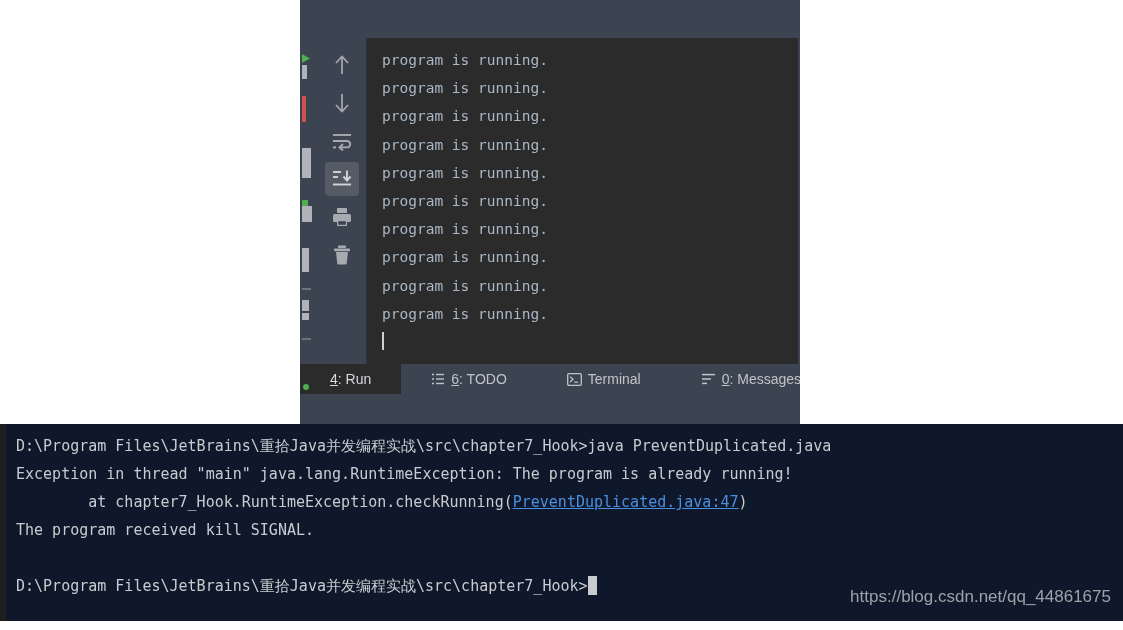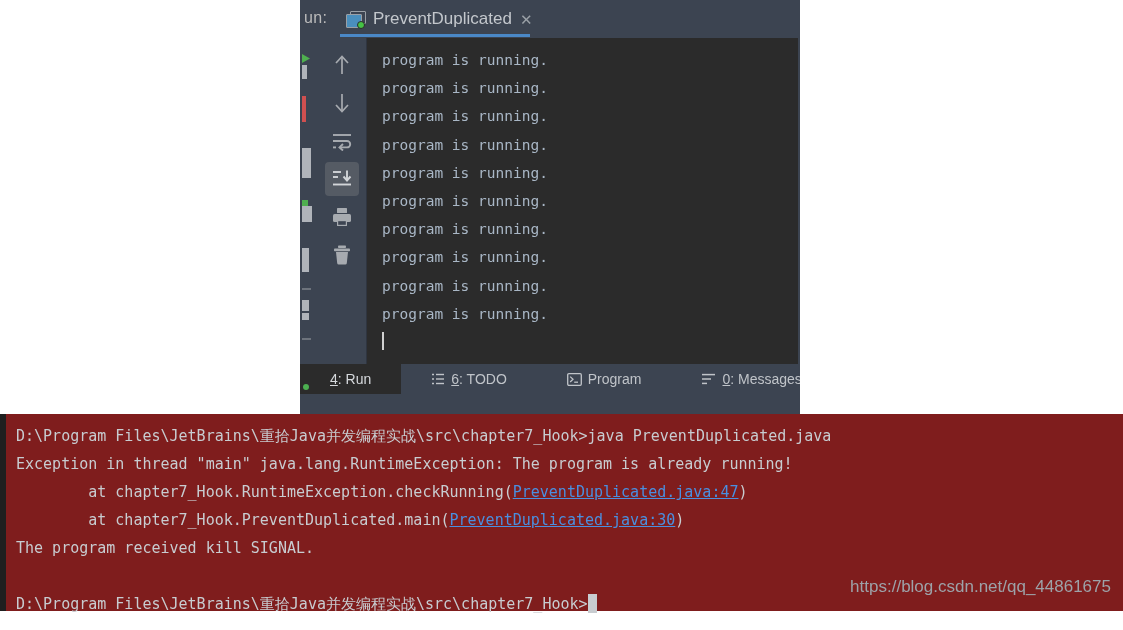--- a/index.html
+++ b/index.html
@@ -123,22 +123,22 @@
     position:absolute;left:0;top:394px;width:500px;height:38px;
     background:#3c4451;overflow:hidden;
   }
   #status-text{
     position:absolute;left:0;top:-2px;
     color:#c0c4c9;font-size:16px;white-space:nowrap;
   }
 
   
   #terminal{
-    position:absolute;left:0;top:414px;width:1123px;height:197px;
-    background:#7f1d1d;
+    position:absolute;left:0;top:424px;width:1123px;height:197px;
+    background:#0f172a;
     border-left:6px solid #1f1f1f;
     box-sizing:border-box;
     font-family:"DejaVu Sans Mono","Liberation Mono",monospace;
     font-size:15px;line-height:28px;color:#c8ccd0;
     padding:8px 0 0 10px;
   }
   #terminal .tline{white-space:pre;}
   #terminal .blank{height:28px;}
   #terminal a.jlink{
     color:#4a8fe0;text-decoration:underline;cursor:pointer;
@@ -152,34 +152,20 @@
     color:#9da2a8;font-size:17px;
     font-family:"Liberation Sans",sans-serif;
     pointer-events:none;
   }
 </style>
 </head>
 <body>
 
 <div id="ide-panel">
 
-  <div id="run-tabbar">
-    <span class="run-label">un:</span>
-
-    <div id="tab-preventduplicated">
-      <span class="runcfg-icon">
-        <span class="back"></span>
-          <span class="front"></span>
-          <span class="dot"></span>
-      </span>
-      <span class="tab-title">PreventDuplicated</span>
-      <span class="tab-close">✕</span>
-    </div>
-    <div id="tab-underline"></div>
-  </div>
 
   <div id="console-area">
 
     <div id="left-gutter">
       <span class="gut green" style="top:16px;width:8px;height:9px;clip-path:polygon(0 0,100% 50%,0 100%);"></span>
       <span class="gut" style="top:27px;width:5px;height:14px;"></span>
       <span class="gut red" style="top:58px;width:4px;height:26px;"></span>
       <span class="gut" style="top:110px;width:9px;height:30px;"></span>
       <span class="gut green" style="top:162px;width:6px;height:6px;"></span>
       <span class="gut" style="top:168px;width:10px;height:16px;"></span>
@@ -272,38 +258,37 @@
       <span><u>6</u><span>: TODO</span></span>
     </div>
     <div class="tw-tab">
       <span class="tw-ico">
         <svg width="15" height="13" viewBox="0 0 15 13">
           <rect x="0.7" y="0.7" width="13.6" height="11.6" rx="1.2" fill="none" stroke="#c0c4c9" stroke-width="1.3"></rect>
           <path d="M3.2 3.6 L6 6.3 L3.2 9" fill="none" stroke="#c0c4c9" stroke-width="1.3"></path>
           <path d="M7.2 9.2 H11" stroke="#c0c4c9" stroke-width="1.3"></path>
         </svg>
       </span>
-      <span>Program</span>
+      <span>Terminal</span>
     </div>
     <div class="tw-tab">
       <span class="tw-ico">
         <svg width="15" height="12" viewBox="0 0 15 12" stroke="#c0c4c9" stroke-width="1.5">
           <path d="M1 1.6 H14"></path>
             <path d="M1 6 H10"></path>
             <path d="M1 10.4 H6"></path>
         </svg>
       </span>
       <span><u>0</u><span>: Messages</span></span>
     </div>
   </div>
 
 </div>
 
 <div id="terminal">
   <div class="tline"><span>D:\Program Files\JetBrains\重拾Java并发编程实战\src\chapter7_Hook&gt;</span><span>java PreventDuplicated.java</span></div>
   <div class="tline">Exception in thread "main" java.lang.RuntimeException: The program is already running!</div>
   <div class="tline"><span>        at chapter7_Hook.RuntimeException.checkRunning(</span><a class="jlink">PreventDuplicated.java:47</a><span>)</span></div>
-  <div class="tline"><span>        at chapter7_Hook.PreventDuplicated.main(</span><a class="jlink">PreventDuplicated.java:30</a><span>)</span></div>
   <div class="tline">The program received kill SIGNAL.</div>
   <div class="blank"></div>
   <div class="tline"><span>D:\Program Files\JetBrains\重拾Java并发编程实战\src\chapter7_Hook&gt;</span><span id="term-caret"></span></div>
   <div id="watermark">https://blog.csdn.net/qq_44861675</div>
 </div>
 
 </body></html>

